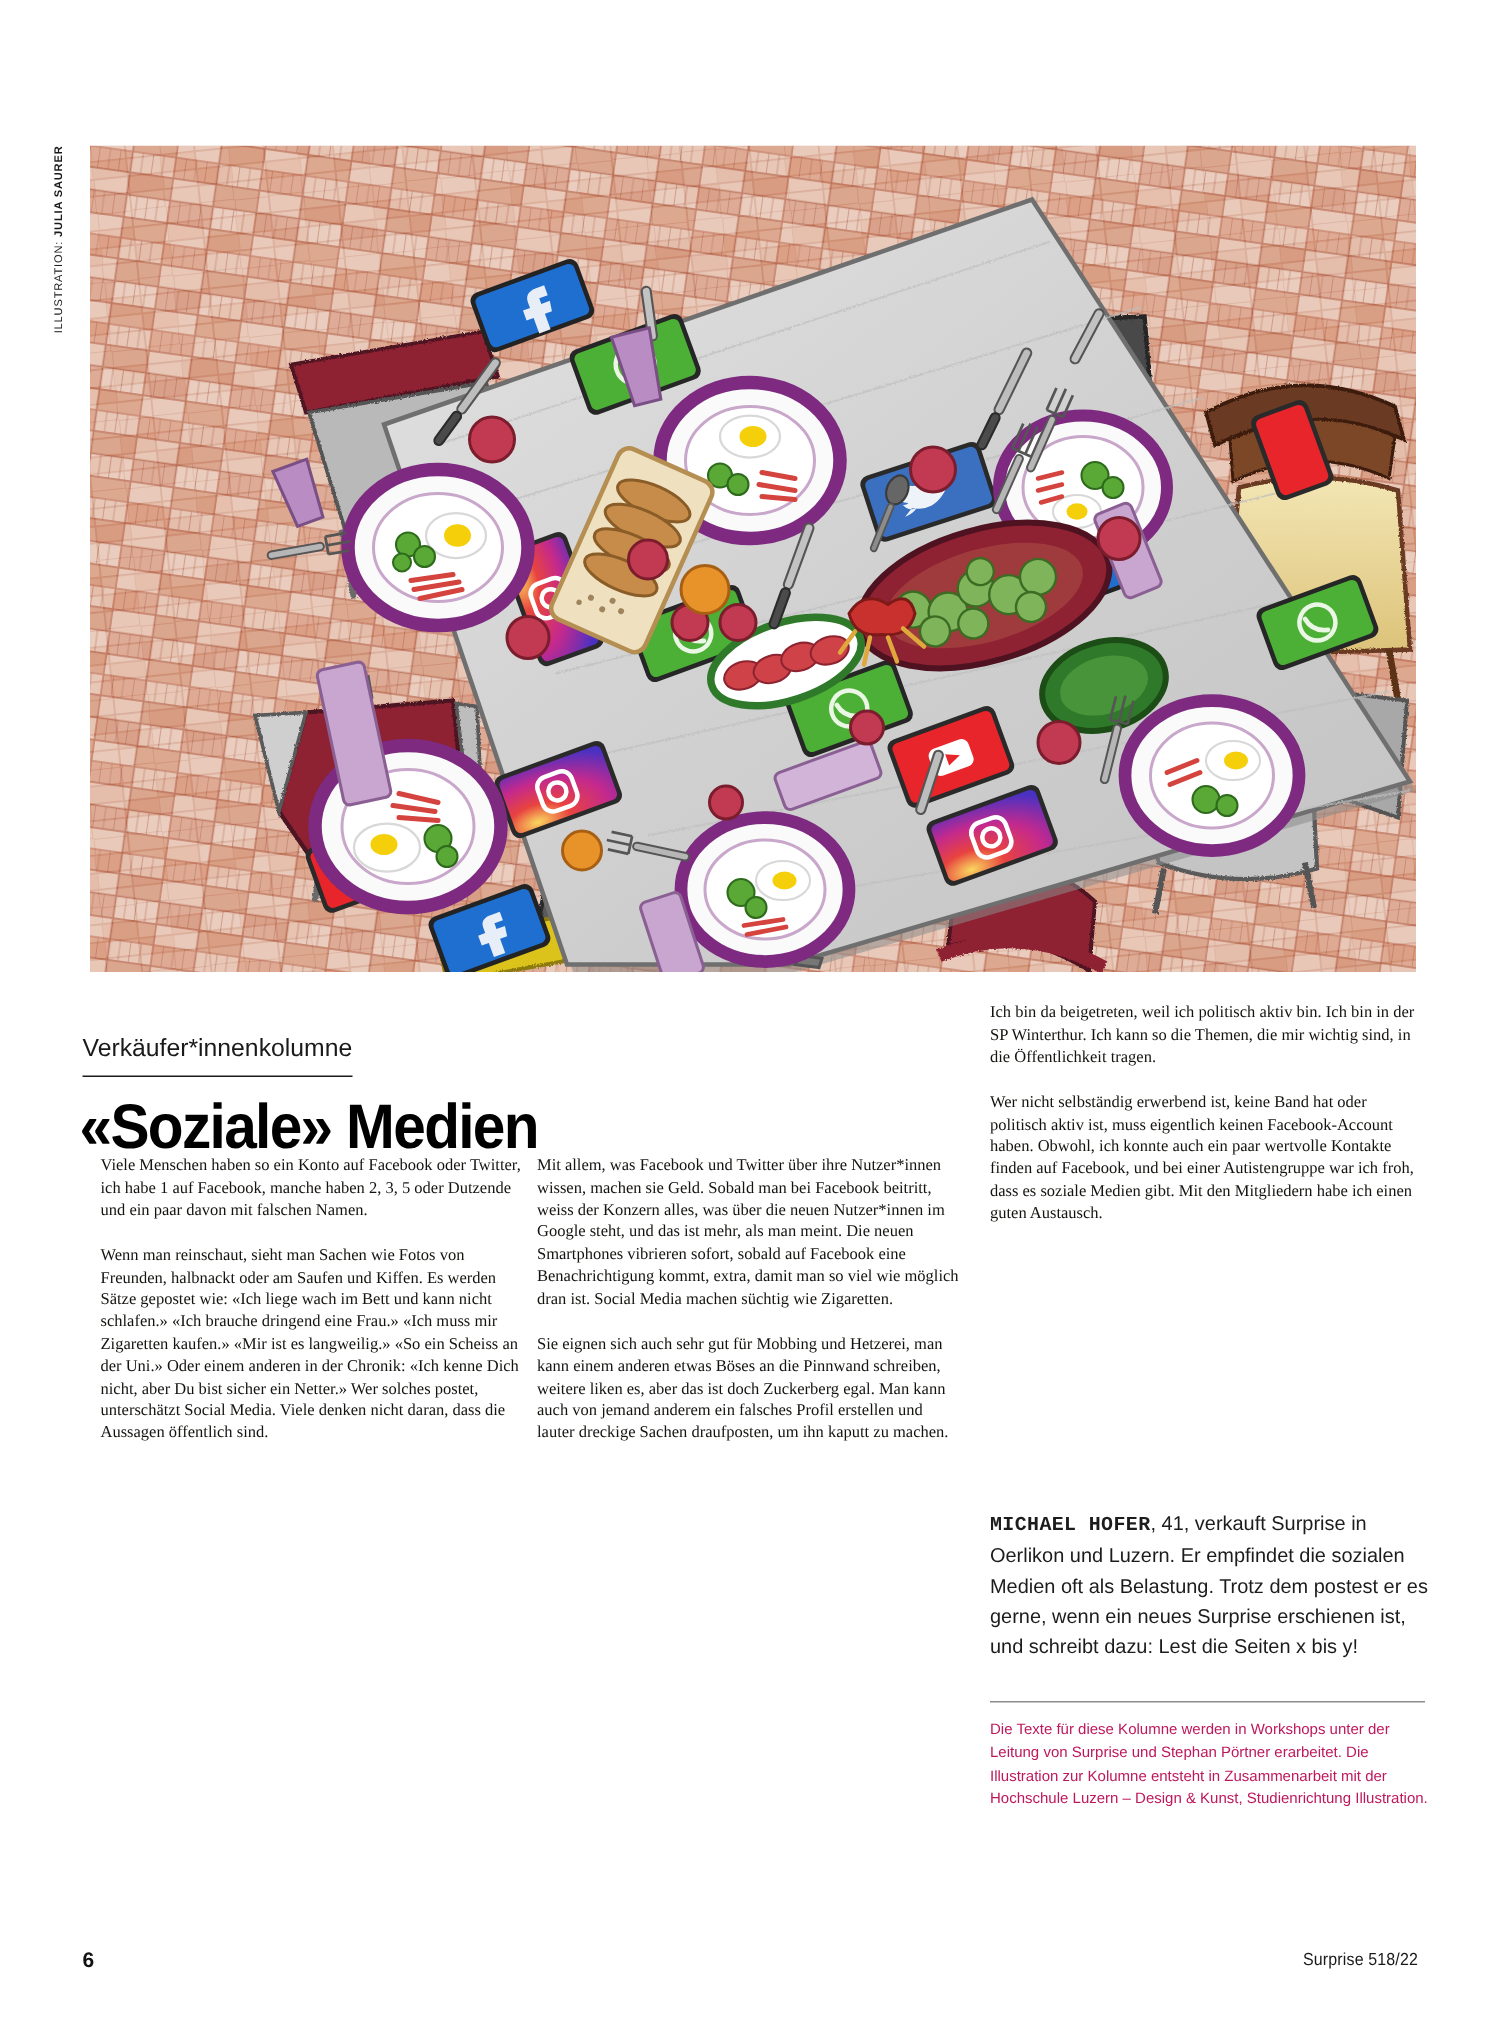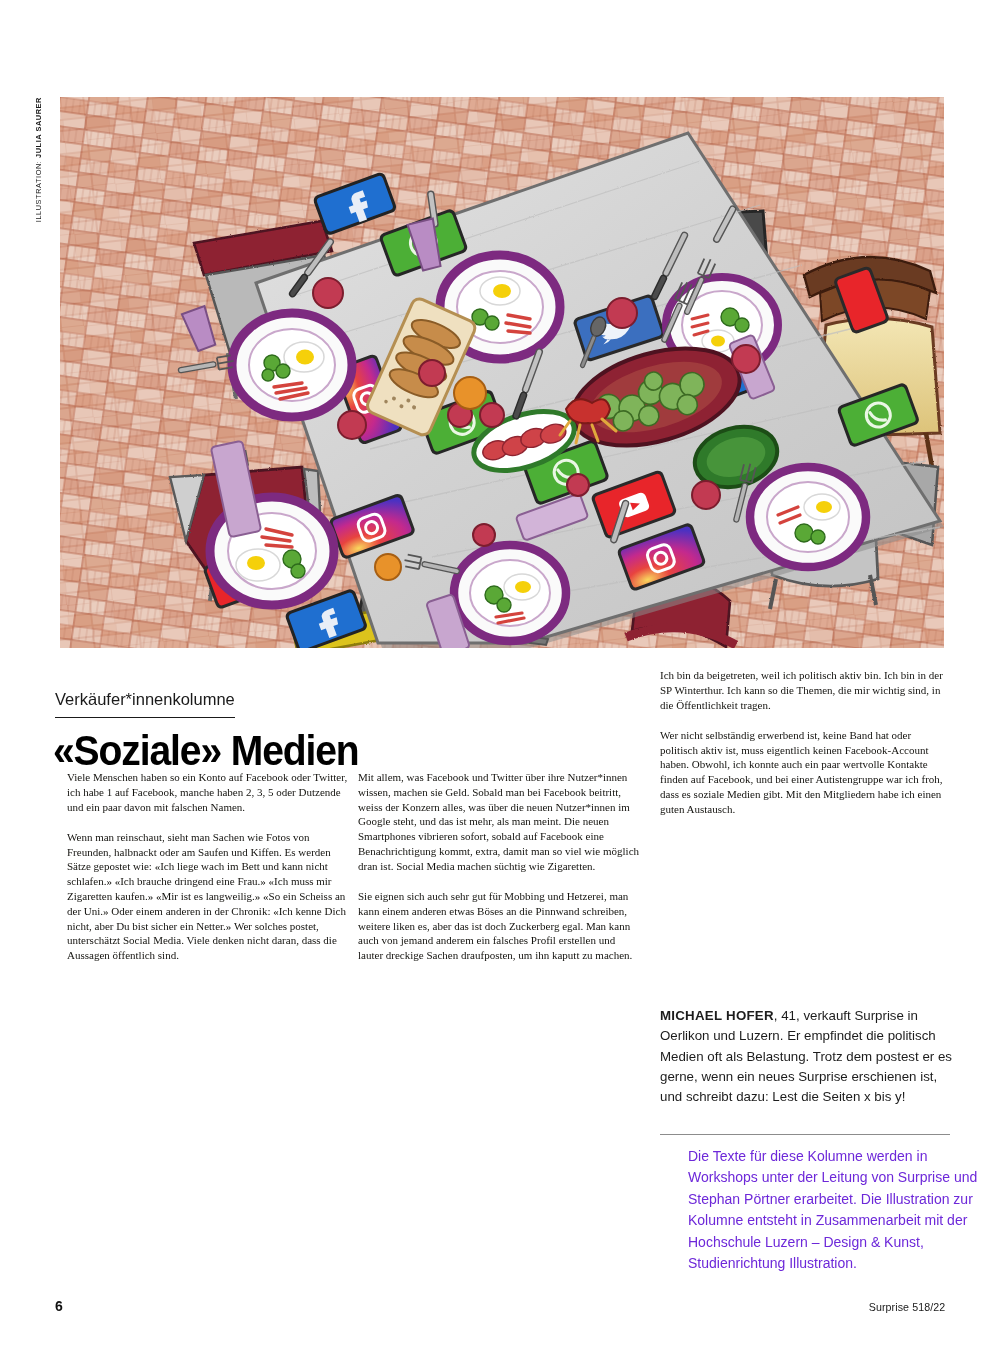--- a/index.html
+++ b/index.html
@@ -84,35 +84,35 @@
   
   .bio{
     position:absolute;
     left:660px; top:1006px;
     width:292px;
     font-family:"Liberation Sans", sans-serif;
     font-size:13.3px;
     line-height:1.53;
     color:#1c1c1c;
   }
-  .bio b{font-weight:700;letter-spacing:.25px;}
+  .bio b{font-weight:700;letter-spacing:.25px;font-family:Liberation Mono, monospace;}
   .rule{
     position:absolute;
     left:660px; top:1134px;
     width:290px;height:0;
     border-top:1px solid #8c8c8c;
   }
   .note{
     position:absolute;
-    left:688px; top:1146px;
+    left:660px; top:1146px;
     width:292px;
     font-family:"Liberation Sans", sans-serif;
-    font-size:14px;
+    font-size:10px;
     line-height:1.53;
-    color:#6d28d9;
+    color:#be185d;
   }
 
   
   .folio{
     position:absolute;
     left:55px; top:1298px;
     font-family:"Liberation Sans", sans-serif;
     font-weight:700;
     font-size:14px;
     color:#111;
@@ -626,21 +626,21 @@
   <div class="col" id="col2">
     <p>Mit allem, was Facebook und Twitter über ihre Nutzer*innen wissen, machen sie Geld. Sobald man bei Facebook beitritt, weiss der Konzern alles, was über die neuen Nutzer*innen im Google steht, und das ist mehr, als man meint. Die neuen Smartphones vibrieren sofort, sobald auf Facebook eine Benachrichtigung kommt, extra, damit man so viel wie möglich dran ist. Social Media machen süchtig wie Zigaretten.</p>
     <p>Sie eignen sich auch sehr gut für Mobbing und Hetzerei, man kann einem anderen etwas Böses an die Pinnwand schreiben, weitere liken es, aber das ist doch Zuckerberg egal. Man kann auch von jemand anderem ein falsches Profil erstellen und lauter dreckige Sachen draufposten, um ihn kaputt zu machen.</p>
   </div>
 
   <div class="col" id="col3">
     <p>Ich bin da beigetreten, weil ich politisch aktiv bin. Ich bin in der SP Winterthur. Ich kann so die Themen, die mir wichtig sind, in die Öffentlichkeit tragen.</p>
     <p>Wer nicht selbständig erwerbend ist, keine Band hat oder politisch aktiv ist, muss eigentlich keinen Facebook-Account haben. Obwohl, ich konnte auch ein paar wertvolle Kontakte finden auf Facebook, und bei einer Autistengruppe war ich froh, dass es soziale Medien gibt. Mit den Mitgliedern habe ich einen guten Austausch.</p>
   </div>
 
-  <div class="bio"><b>MICHAEL HOFER</b><span>, 41, verkauft Surprise in Oerlikon und Luzern. Er empfindet die politisch Medien oft als Belastung. Trotz dem postest er es gerne, wenn ein neues Surprise erschienen ist, und schreibt dazu: Lest die Seiten x bis y!</span></div>
+  <div class="bio"><b>MICHAEL HOFER</b><span>, 41, verkauft Surprise in Oerlikon und Luzern. Er empfindet die sozialen Medien oft als Belastung. Trotz dem postest er es gerne, wenn ein neues Surprise erschienen ist, und schreibt dazu: Lest die Seiten x bis y!</span></div>
 
   <div class="rule"></div>
 
   <div class="note">Die Texte für diese Kolumne werden in Workshops unter der Leitung von Surprise und Stephan Pörtner erarbeitet. Die Illustration zur Kolumne entsteht in Zusammenarbeit mit der Hochschule Luzern – Design &amp; Kunst, Studienrichtung Illustration.</div>
 
   <div class="folio">6</div>
   <div class="issue">Surprise 518/22</div>
 
 </div>
 

